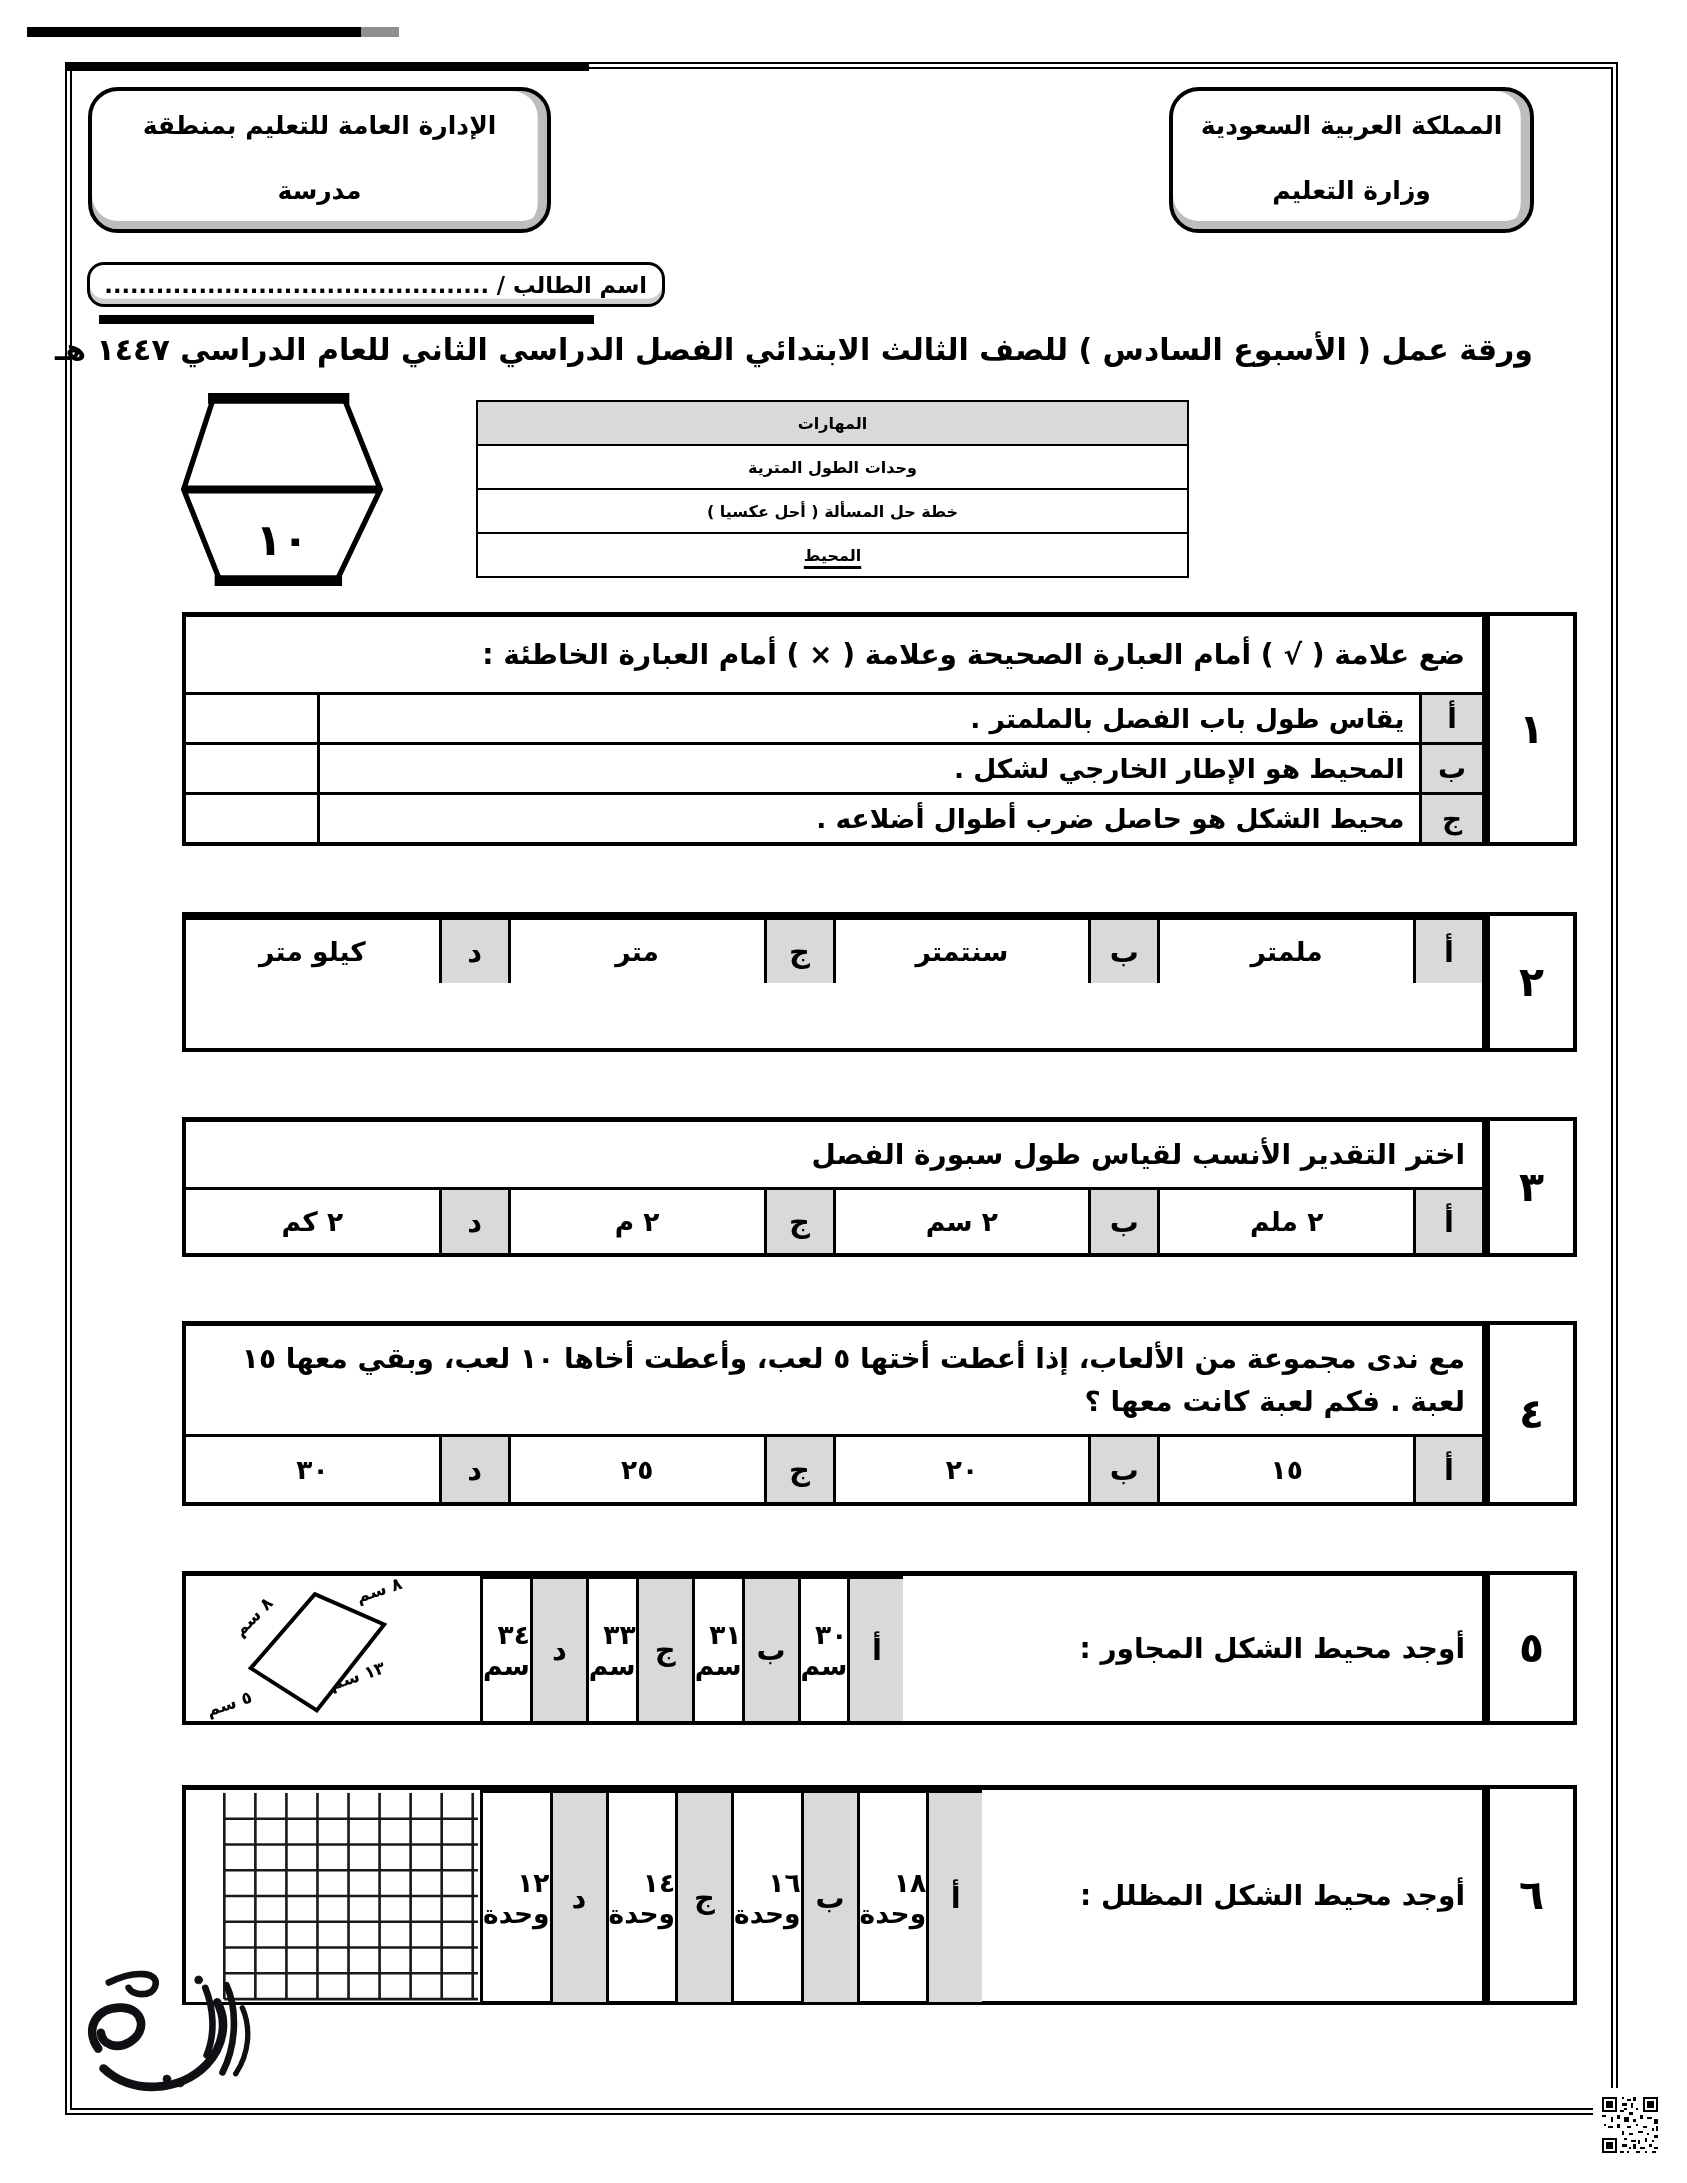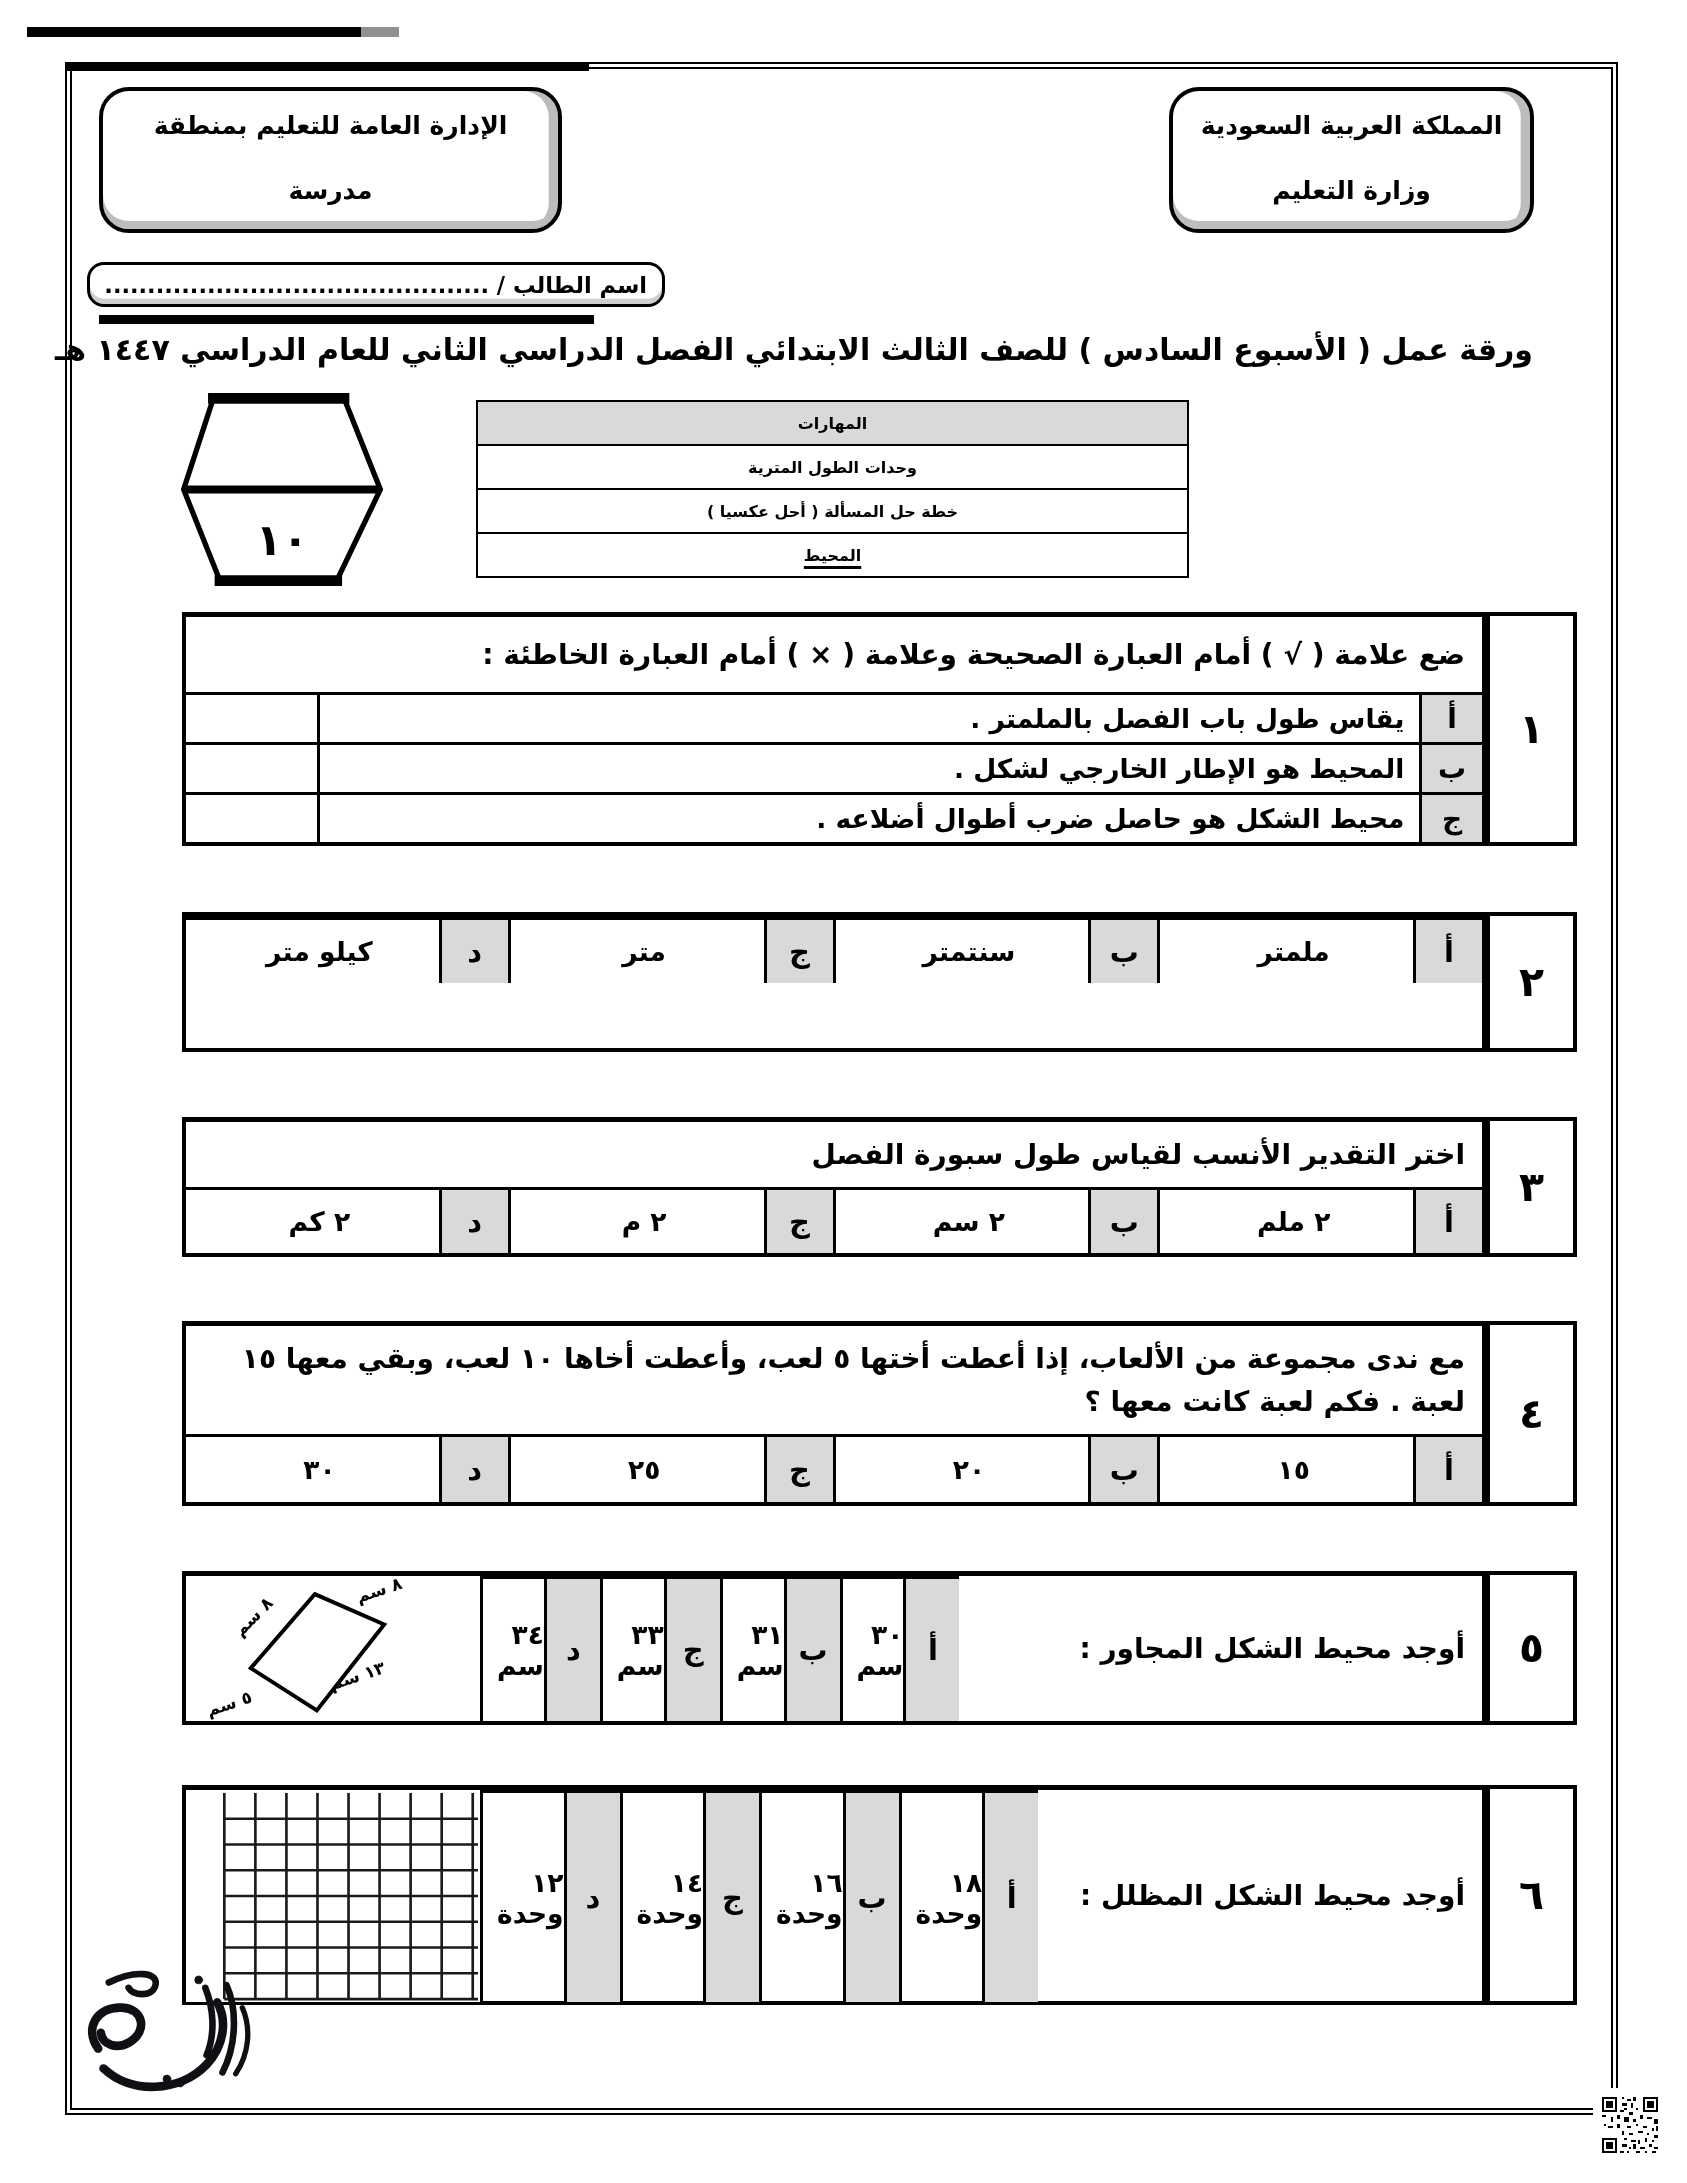--- a/index.html
+++ b/index.html
@@ -16,21 +16,21 @@
   }
   .frame-top-thick{position:absolute;left:65px;top:62px;width:524px;height:8.6px;background:#000;}
   
   .hdr-box{
     position:absolute;border:4px solid #000;border-radius:30px;background:#fff;
     box-shadow:inset 0 -8px 0 #bdbdbd, inset -9.3px 0 0 #bdbdbd;
     display:flex;flex-direction:column;justify-content:space-between;
     padding:20px 13.2px 24px 13.2px;box-sizing:border-box;text-align:center;
     font-size:25px;font-weight:bold;
   }
-  .hdr-left{left:99px;top:87px;width:463px;height:146px;}
+  .hdr-left{left:88px;top:87px;width:463px;height:146px;}
   .hdr-right{left:1169px;top:87px;width:365px;height:146px;}
   .name-box{
     position:absolute;left:87px;top:262px;width:578px;height:45px;box-sizing:border-box;
     border:3.3px solid #000;border-radius:17px;background:#fff;
     box-shadow:inset 0 -5.3px 0 #cfcfcf;
     display:flex;align-items:center;padding-right:15px;
     font-size:22.5px;font-weight:bold;
   }
   .name-shadow{position:absolute;left:99px;top:315px;width:495px;height:9.3px;background:#000;}
   .page-title{
@@ -60,21 +60,21 @@
   .qheader{
     flex:1;display:flex;align-items:center;text-align:right;
     padding:5.3px 17px 5.3px 40px;font-size:28px;font-weight:bold;line-height:1.55;
   }
   .optrow{display:flex;direction:rtl;border-top:3.3px solid #000;}
   .optlabel{
     flex:0 0 66px;background:#d9d9d9;border-left:3.3px solid #000;border-right:3.3px solid #000;
     display:flex;align-items:center;justify-content:center;font-size:29px;font-weight:bold;
   }
   .optrow .optlabel:first-child{border-right:none;}
-  .optval{flex:1;display:flex;align-items:center;justify-content:center;font-size:26.5px;font-weight:bold;padding-left:14px;}
+  .optval{flex:1;display:flex;align-items:center;justify-content:center;font-size:26.5px;font-weight:bold;}
   .optrow .optval:last-child{border-left:none;}
   
   .trow{display:flex;direction:rtl;border-top:3.3px solid #000;flex:1;}
   .tlabel{
     flex:0 0 60px;background:#d9d9d9;border-left:3.3px solid #000;
     display:flex;align-items:center;justify-content:center;font-size:28px;font-weight:bold;
   }
   .ttext{flex:1;display:flex;align-items:center;padding-right:14.6px;font-size:26.5px;font-weight:bold;}
   .tanswer{flex:0 0 131px;border-right:3.3px solid #000;background:#fff;}
   

